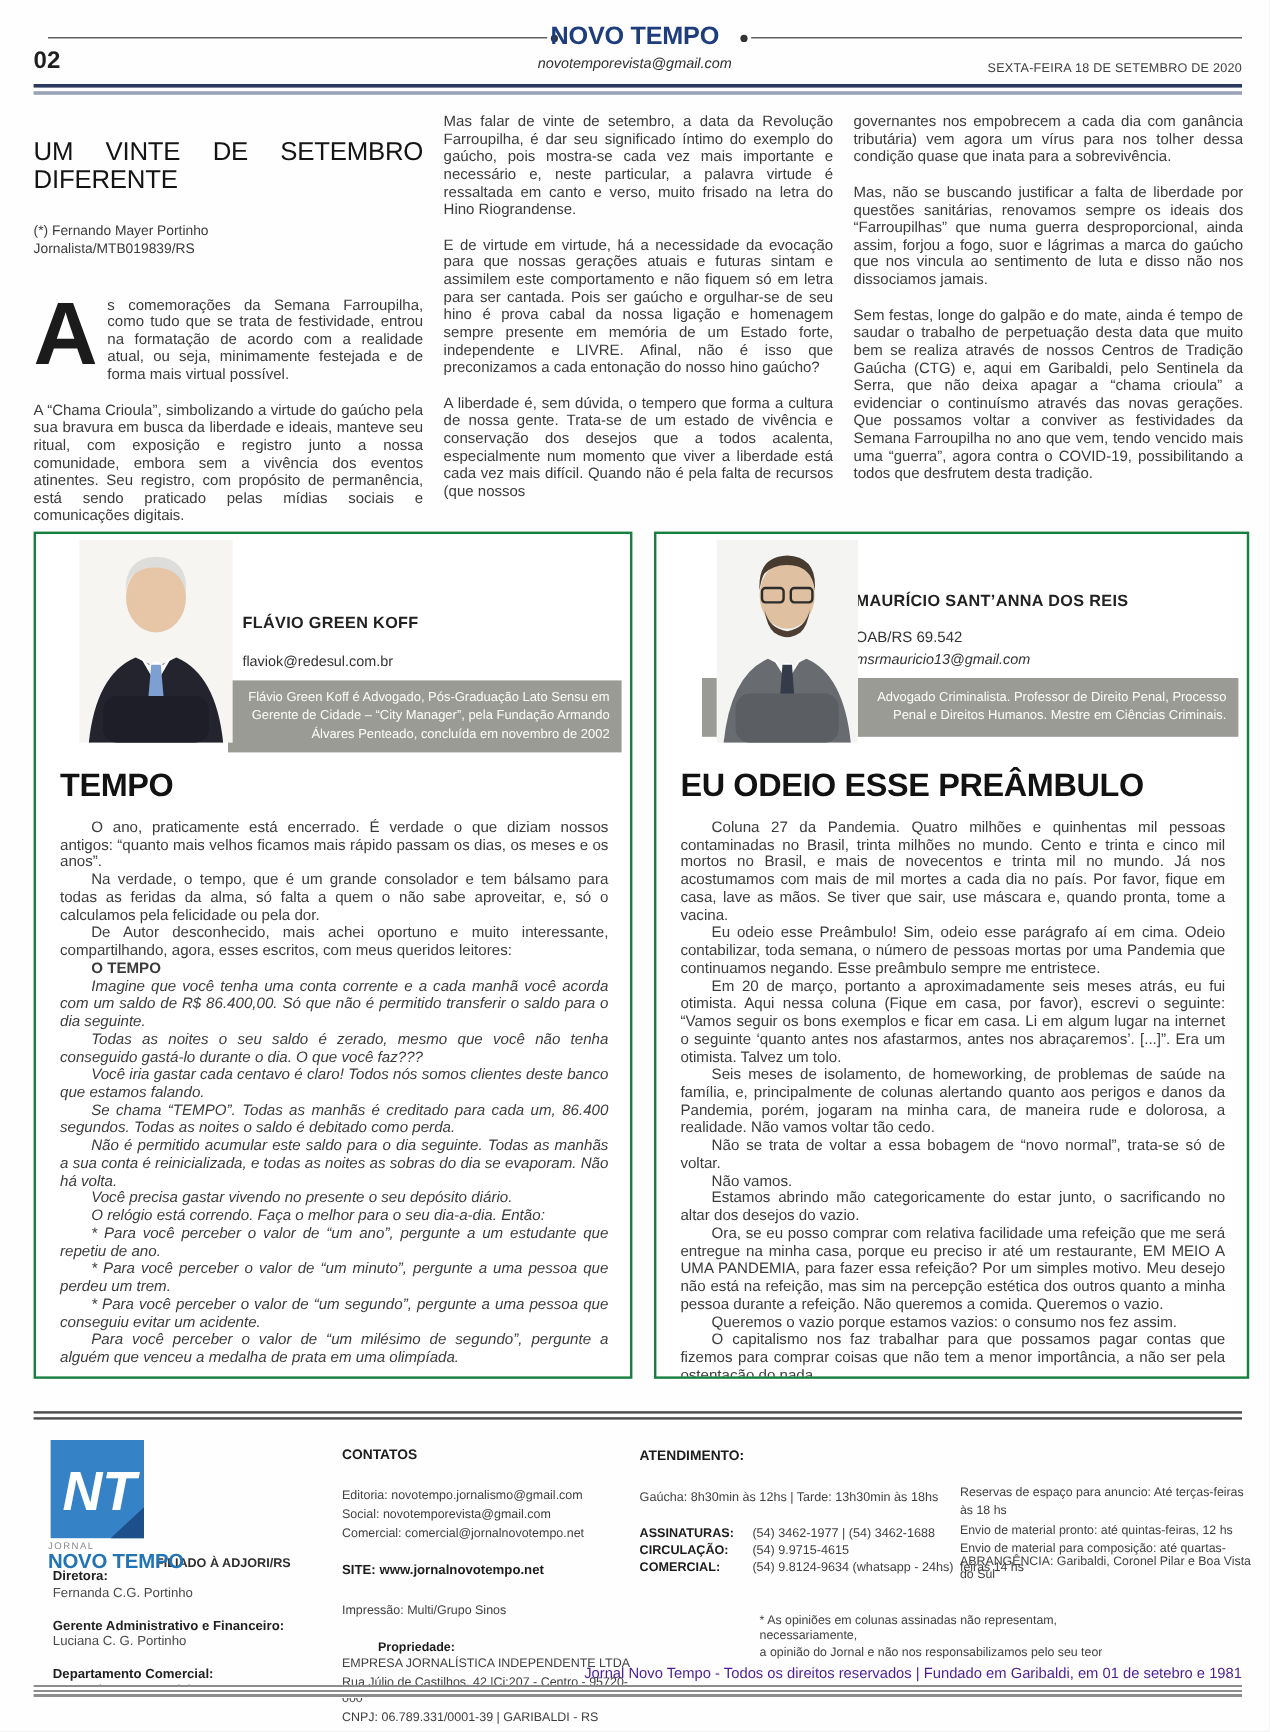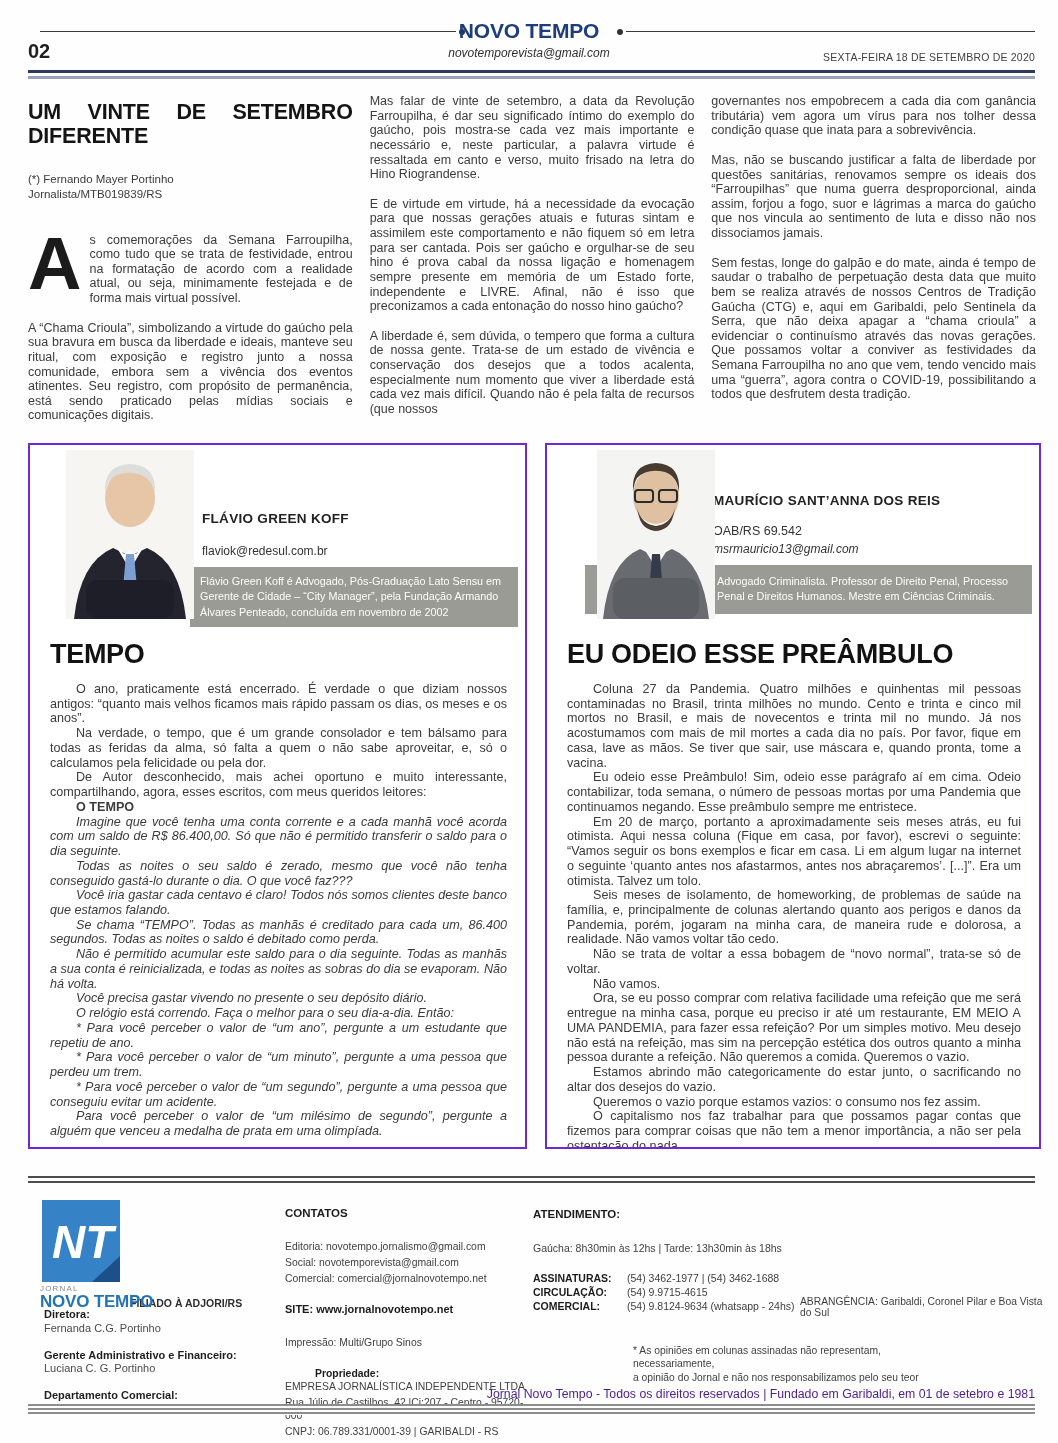--- a/index.html
+++ b/index.html
@@ -15,33 +15,33 @@
   .rule-left  { position:absolute; top:31px; left:40px;  width:416px; height:1px; background:#3a3a3a; }
   .rule-right { position:absolute; top:31px; left:626px; width:409px; height:1px; background:#3a3a3a; }
   .mast-dot { position:absolute; top:29px; width:6px; height:6px; border-radius:50%; background:#333; }
   .dot-l { left:459px; } .dot-r { left:617px; }
   .head-rule { position:absolute; top:70px; left:28px; right:23px; height:9px; border-top:3px solid #2d3a5f; border-bottom:3px solid #9aa2b5; }
 
   
   .articles { position:absolute; left:28px; top:94px; width:1008px; display:flex; gap:17px; }
   .art-col { flex:1; font-size:12.5px; line-height:1.17; text-align:justify; color:#3b3b3b; }
   .art-col p { margin:0 0 15px; }
-  .headline { font-size:21.5px; line-height:1.12; font-weight:bold; color:#141414; margin:6px 0 24px; letter-spacing:-0.2px; }
+  .headline { font-size:21.5px; line-height:1.12; font-weight:normal; color:#141414; margin:20px 0 24px; letter-spacing:-0.2px; }
   .byline { font-size:11.5px; line-height:1.32; margin-bottom:30px; color:#3b3b3b; }
   .dropcap { float:left; font-size:74px; line-height:57px; font-weight:bold; color:#1b1b1b; margin:2px 8px 0 0; }
 
   
-  .box { position:absolute; top:443px; height:706px; border:2px solid #6d28d9; background:#fff; overflow:hidden; }
+  .box { position:absolute; top:443px; height:706px; border:2px solid #15803d; background:#fff; overflow:hidden; }
   .box-left  { left:28px;  width:499px; }
   .box-right { left:545px; width:496px; }
   .author-head { position:relative; height:178px; }
   .photo { position:absolute; z-index:2; top:5px; }
   .box-left  .photo { left:36px; width:128px; height:169px; }
   .box-right .photo { left:50px; width:118px; height:169px; }
-  .bio-bar { position:absolute; z-index:1; background:#9b9b95; color:#fdfdfb; font-size:10.8px; line-height:1.42; text-align:left; }
+  .bio-bar { position:absolute; z-index:1; background:#9b9b95; color:#fdfdfb; font-size:10.8px; line-height:1.42; text-align:right; }
   .box-left  .bio-bar { left:160px; right:7px; top:122px; padding:7px 10px; }
   .box-right .bio-bar { left:38px;  right:7px; top:120px; padding:9px 10px 9px 132px; }
   .author-name { position:absolute; font-weight:bold; font-size:13.5px; color:#222; letter-spacing:.3px; }
   .box-left  .author-name { left:172px; top:66px; }
   .box-right .author-name { left:166px; top:48px; }
   .author-email { position:absolute; font-size:12px; color:#333; }
   .box-left  .author-email { left:172px; top:99px;text-align:right; }
   .box-right .author-email { left:166px; top:97px; font-style:italic; }
   .author-oab { position:absolute; left:166px; top:79px; font-size:12.5px; color:#333; }
 
@@ -177,22 +177,22 @@
     </div>
     <h2 class="col-title">EU ODEIO ESSE PREÂMBULO</h2>
     <div class="box-body">
 
     <p class="plain">Coluna 27 da Pandemia. Quatro milhões e quinhentas mil pessoas contaminadas no Brasil, trinta milhões no mundo. Cento e trinta e cinco mil mortos no Brasil, e mais de novecentos e trinta mil no mundo. Já nos acostumamos com mais de mil mortes a cada dia no país. Por favor, fique em casa, lave as mãos. Se tiver que sair, use máscara e, quando pronta, tome a vacina.</p>
         <p class="plain">Eu odeio esse Preâmbulo! Sim, odeio esse parágrafo aí em cima. Odeio contabilizar, toda semana, o número de pessoas mortas por uma Pandemia que continuamos negando. Esse preâmbulo sempre me entristece.</p>
         <p class="plain">Em 20 de março, portanto a aproximadamente seis meses atrás, eu fui otimista. Aqui nessa coluna (Fique em casa, por favor), escrevi o seguinte: “Vamos seguir os bons exemplos e ficar em casa. Li em algum lugar na internet o seguinte ‘quanto antes nos afastarmos, antes nos abraçaremos’. [...]”. Era um otimista. Talvez um tolo.</p>
         <p class="plain">Seis meses de isolamento, de homeworking, de problemas de saúde na família, e, principalmente de colunas alertando quanto aos perigos e danos da Pandemia, porém, jogaram na minha cara, de maneira rude e dolorosa, a realidade. Não vamos voltar tão cedo.</p>
         <p class="plain">Não se trata de voltar a essa bobagem de “novo normal”, trata-se só de voltar.</p>
         <p class="plain">Não vamos.</p>
+        <p class="plain">Estamos abrindo mão categoricamente do estar junto, o sacrificando no altar dos desejos do vazio.</p>
         <p class="plain">Ora, se eu posso comprar com relativa facilidade uma refeição que me será entregue na minha casa, porque eu preciso ir até um restaurante, EM MEIO A UMA PANDEMIA, para fazer essa refeição? Por um simples motivo. Meu desejo não está na refeição, mas sim na percepção estética dos outros quanto a minha pessoa durante a refeição. Não queremos a comida. Queremos o vazio.</p>
-        <p class="plain">Estamos abrindo mão categoricamente do estar junto, o sacrificando no altar dos desejos do vazio.</p>
         <p class="plain">Queremos o vazio porque estamos vazios: o consumo nos fez assim.</p>
         <p class="plain">O capitalismo nos faz trabalhar para que possamos pagar contas que fizemos para comprar coisas que não tem a menor importância, a não ser pela ostentação do nada.</p>
       </div>
   </div>
 
   <div class="sep-top"></div>
 
   <svg class="logo-sq" viewBox="0 0 78 82">
     <rect width="78" height="82" fill="#3583c6"></rect>
     <polygon points="78,56 78,82 50,82" fill="#1d4f8a"></polygon>
@@ -254,20 +254,26 @@
           <span>(54) 9.9715-4615</span>
         </div>
 
         <div class="phone-row">
           <span class="lbl">COMERCIAL:</span>
           <span>(54) 9.8124-9634 (whatsapp - 24hs)</span>
         </div>
       </div>
   </div>
 
+  <div class="deadlines">
+
+  <div>Reservas de espaço para anuncio: Até terças-feiras às 18 hs</div>
+      <div>Envio de material pronto: até quintas-feiras, 12 hs</div>
+      <div>Envio de material para composição: até quartas-feiras 14 hs</div>
+    </div>
   <div class="abrangencia">ABRANGÊNCIA: Garibaldi, Coronel Pilar e Boa Vista do Sul</div>
 
   <div class="disclaimer">
 
   <div>* As opiniões em colunas assinadas não representam, necessariamente,</div>
       <div>a opinião do Jornal e não nos responsabilizamos pelo seu teor</div>
     </div>
   <div class="copyright">Jornal Novo Tempo - Todos os direitos reservados | Fundado em Garibaldi, em 01 de setebro e 1981</div>
   <div class="bottom-rules"></div>
 

